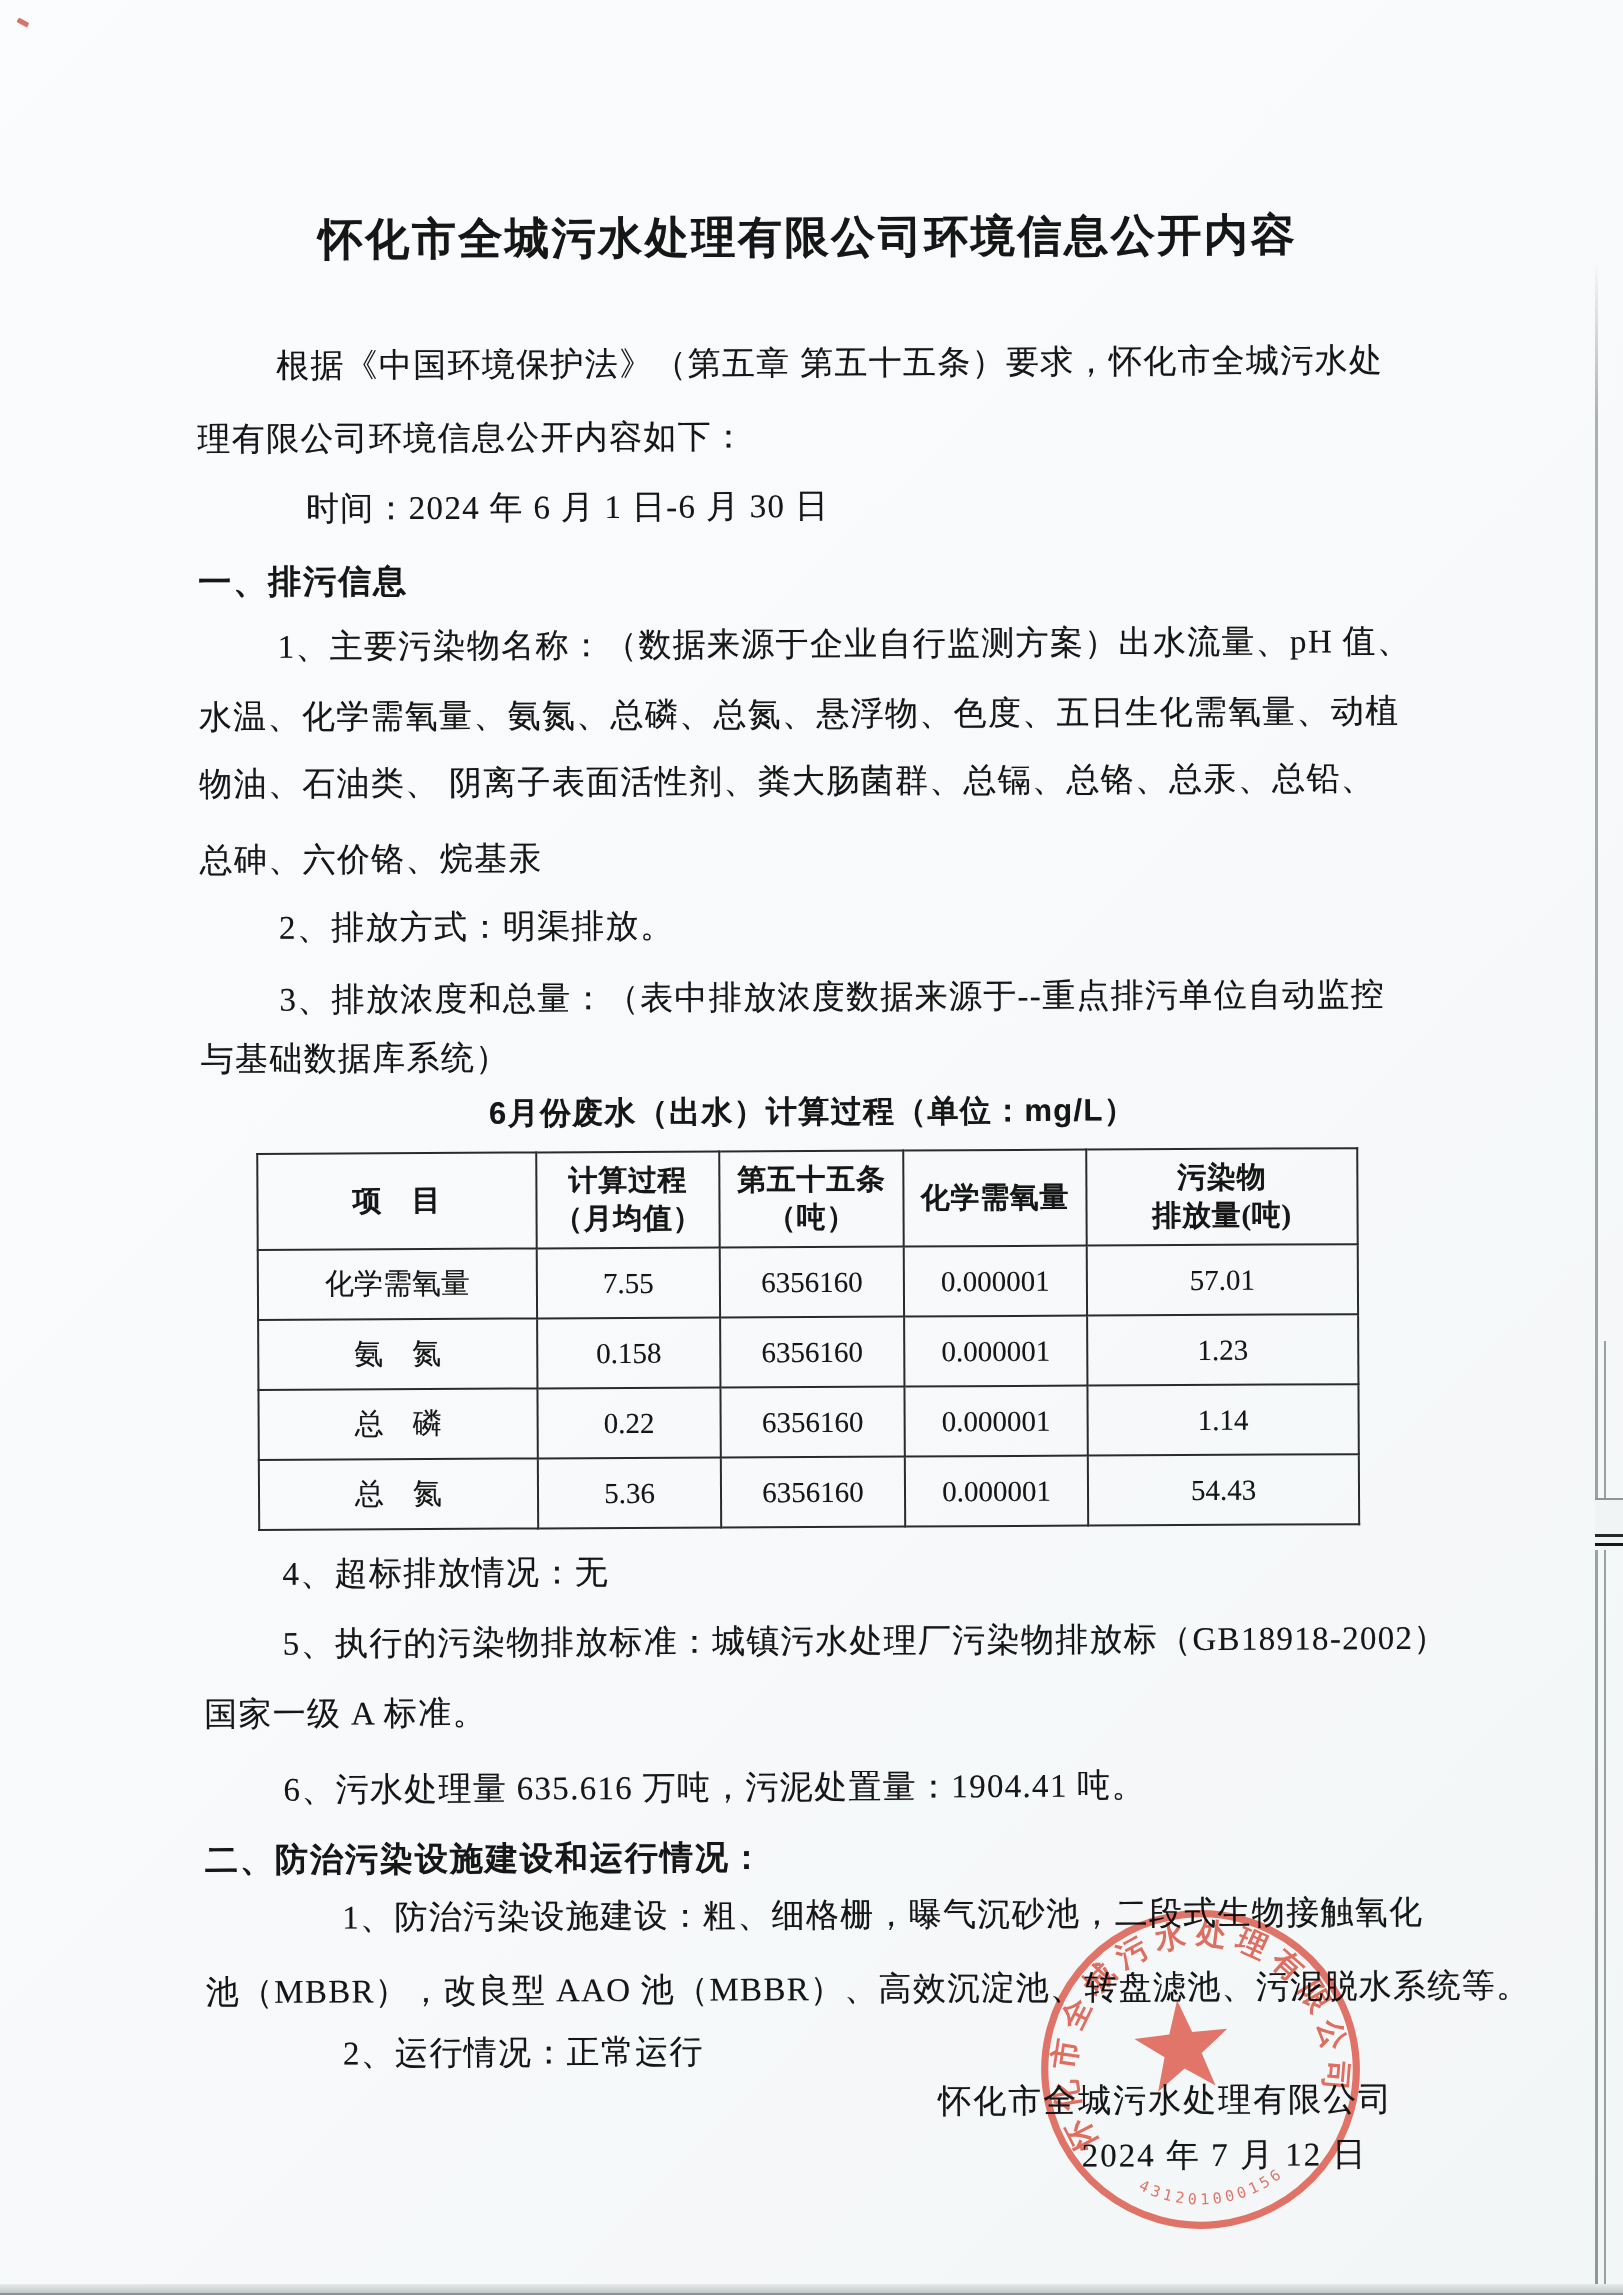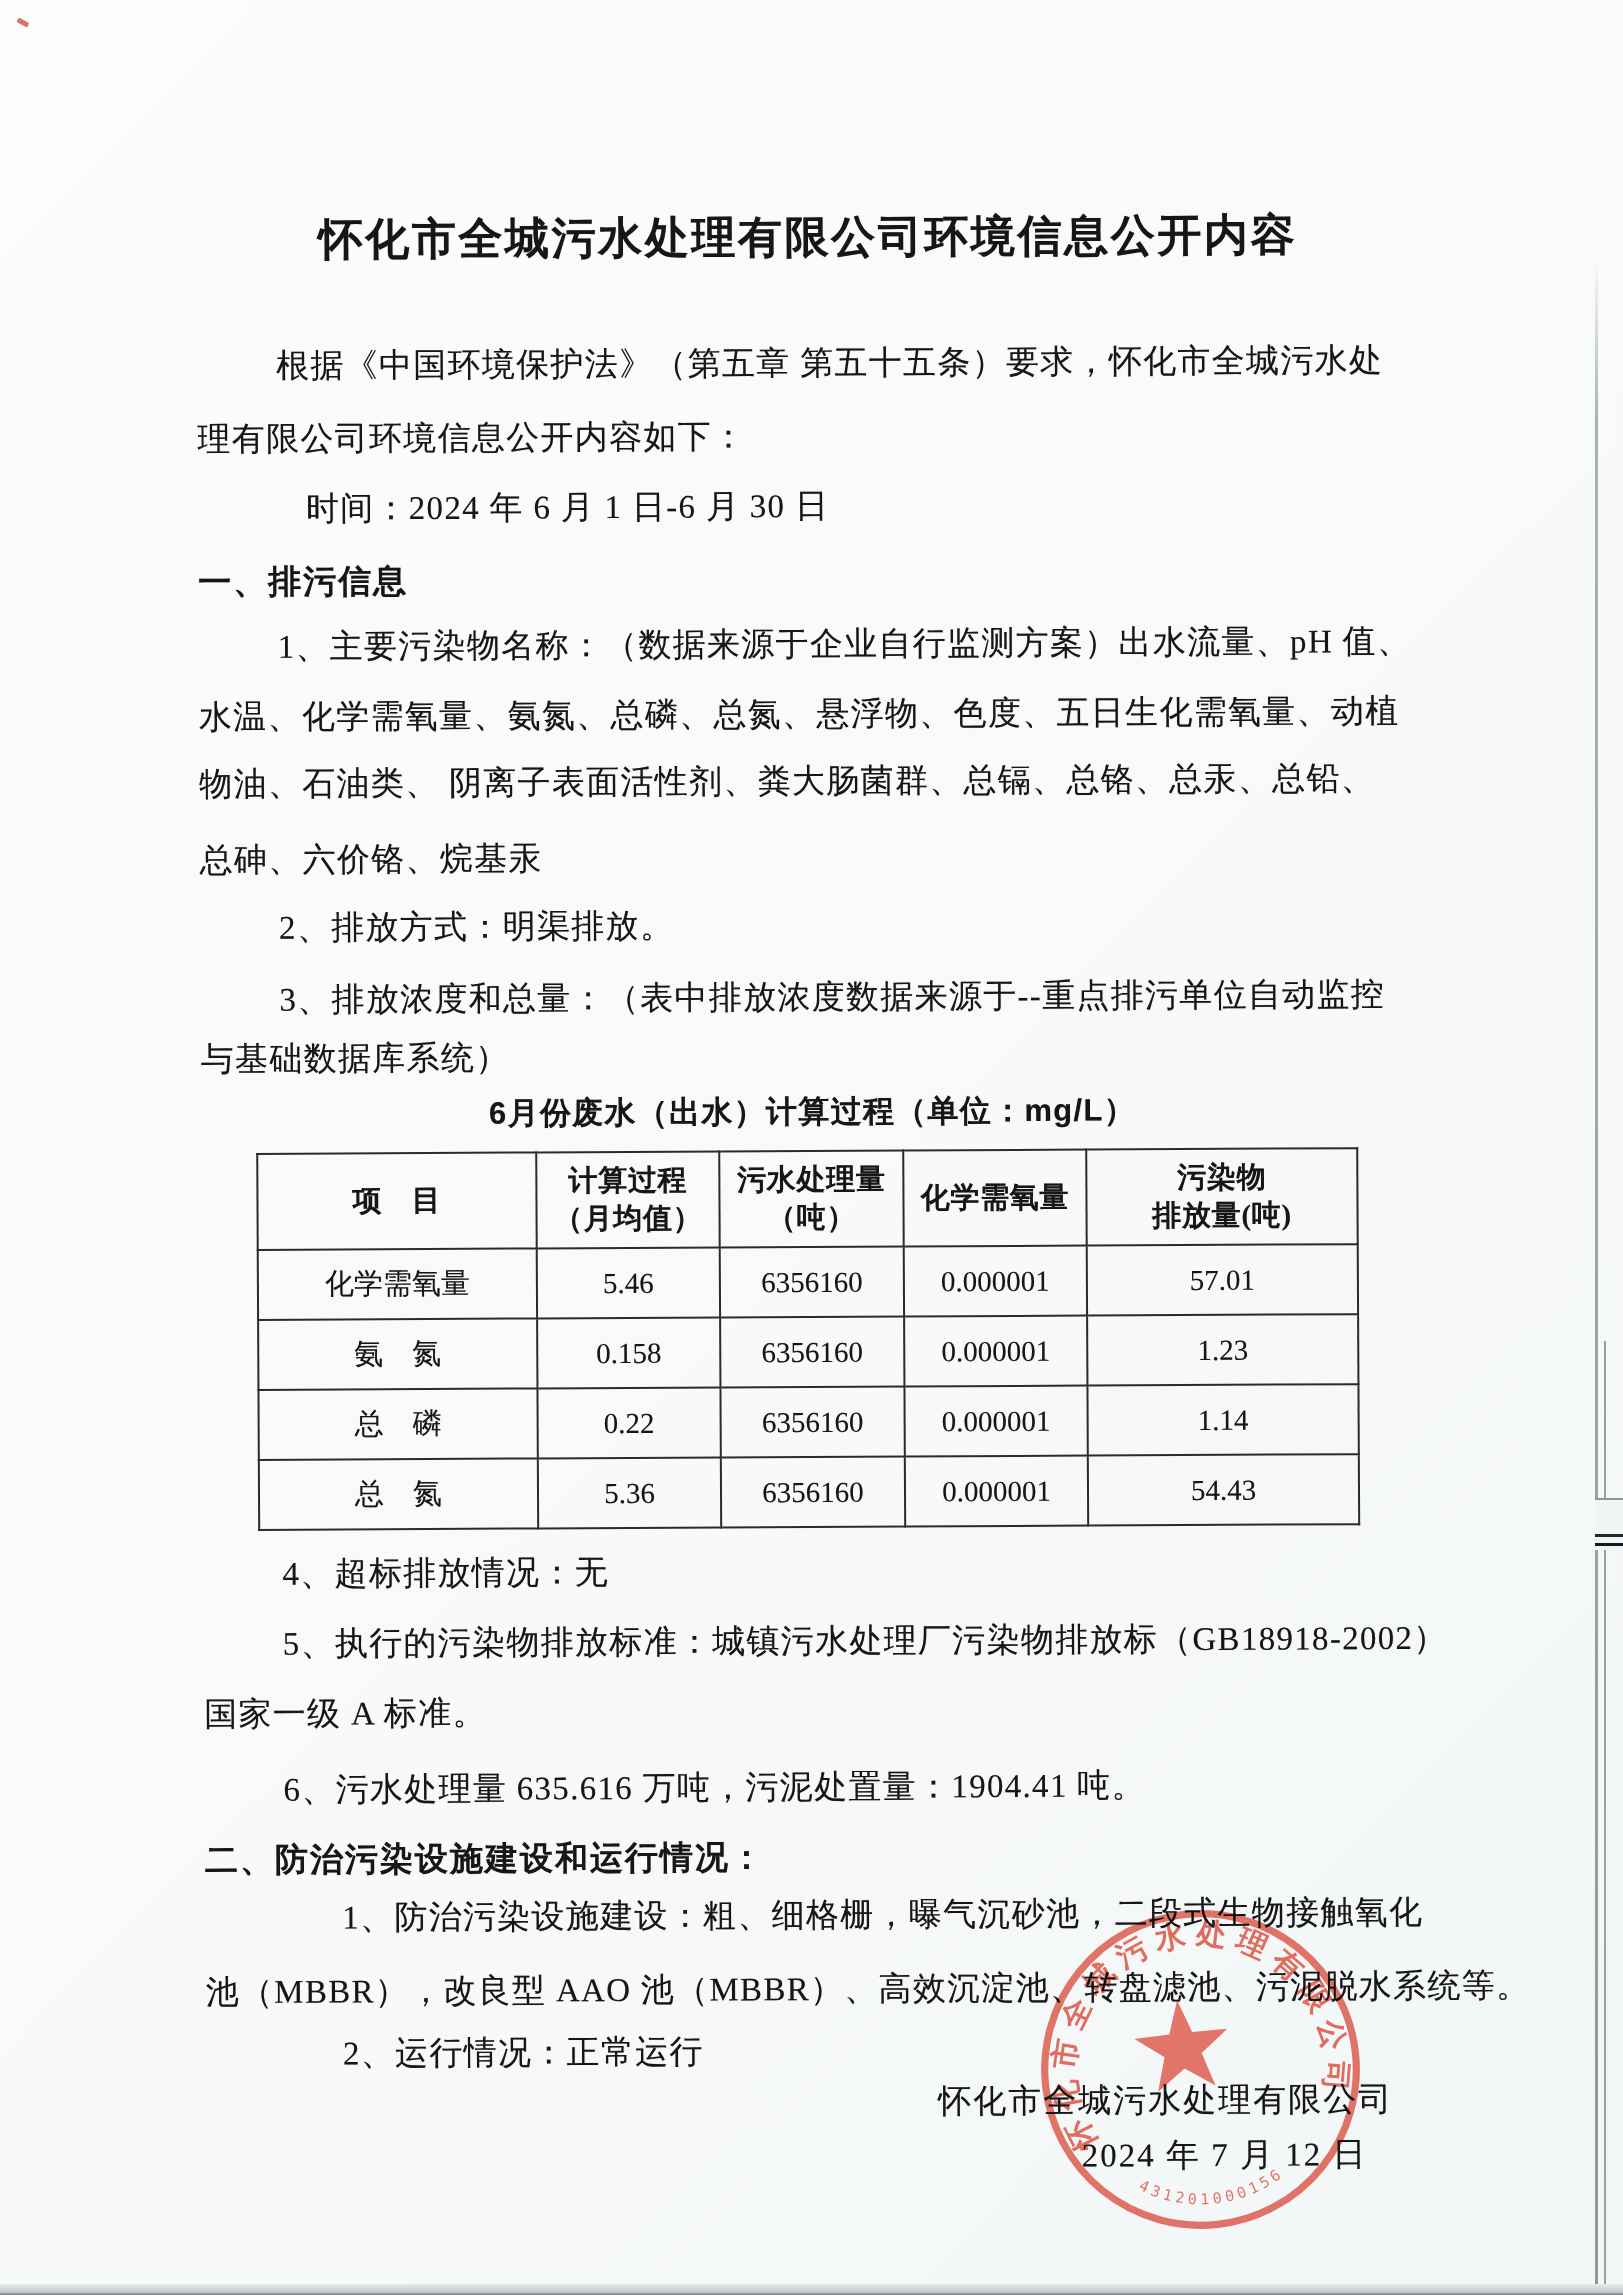--- a/index.html
+++ b/index.html
@@ -120,29 +120,29 @@
           <col style="width:183px">
           <col style="width:184px">
           <col style="width:183px">
           <col style="width:271px">
       </colgroup>
       <tbody>
           <tr class="hdr">
         <th>项　目</th>
         <th>计算过程
 （月均值）</th>
-        <th>污水处理量
+        <th>第五十五条
 （吨）</th>
         <th>化学需氧量</th>
         <th>污染物
 排放量(吨)</th>
       </tr>
       <tr class="datarow">
         <td>化学需氧量</td>
-        <td>5.46</td>
+        <td>7.55</td>
         <td>6356160</td>
         <td>0.000001</td>
         <td>57.01</td>
       </tr>
       <tr class="datarow">
         <td>氨　氮</td>
         <td>0.158</td>
         <td>6356160</td>
         <td>0.000001</td>
         <td>1.23</td>

